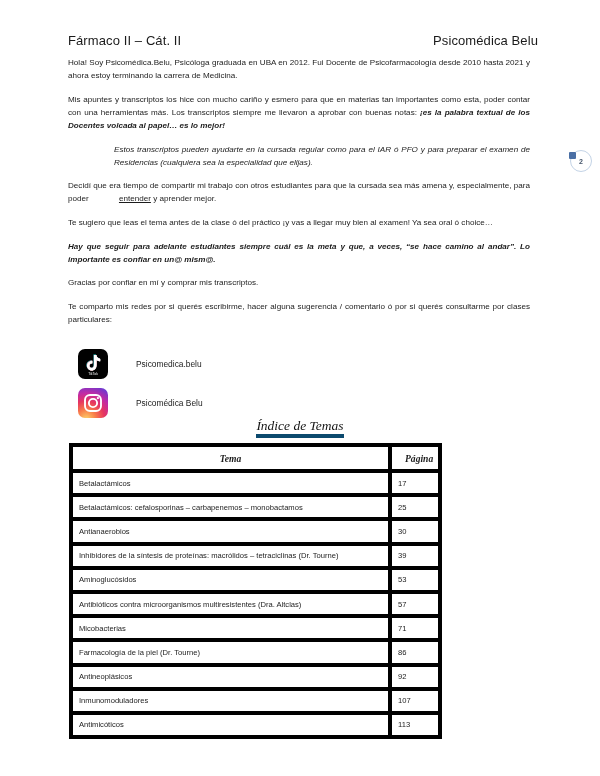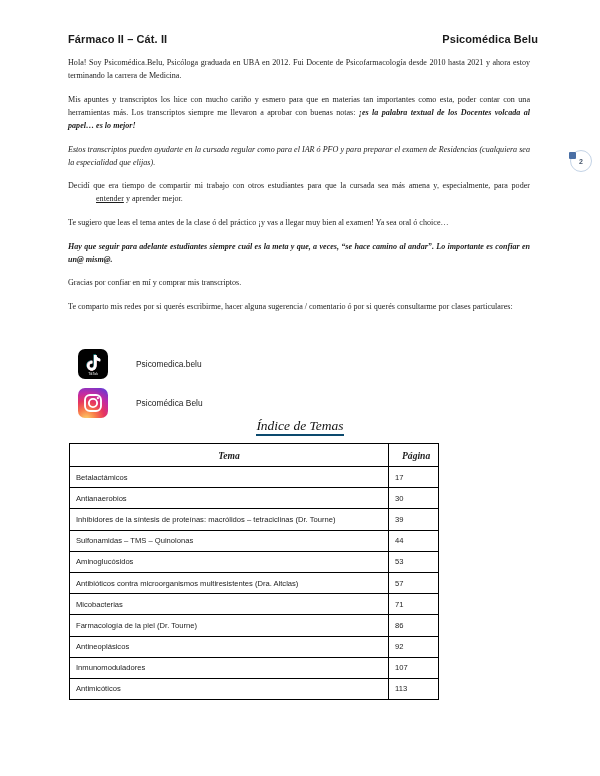--- a/index.html
+++ b/index.html
@@ -19,45 +19,45 @@
     box-sizing: border-box;
   }
   .doc-header {
     position: absolute;
     top: 33px;
     left: 68px;
     right: 62px;
     display: flex;
     justify-content: space-between;
     align-items: flex-start;
-    font-size: 11px;
-    font-weight: bold;
+    font-size: 13px;
+    font-weight: normal;
     color: #1a1a1a;
     letter-spacing: 0.1px;
   }
   .body-area {
     position: absolute;
     top: 56px;
     left: 68px;
     width: 462px;
     font-size: 8.1px;
     line-height: 1.62;
     color: #1c1c1c;
     text-align: justify;
-    font-family: Liberation Serif, serif;
   }
   .para {
     margin: 0 0 10.5px 0;
   }
   .para.italic-bold {
     font-style: italic;
     font-weight: bold;
   }
   .para.italic {
     font-style: italic;
+    margin-left: 46px;
   }
   .ital-bold-inline {
     font-style: italic;
     font-weight: bold;
   }
   .u { text-decoration: underline; padding-left: 28px; }
 
   
   .page-badge {
     position: absolute;
@@ -126,37 +126,37 @@
     top: 418px;
     left: 0;
     width: 600px;
     text-align: center;
     font-family: "Liberation Serif", serif;
     font-style: italic;
     font-size: 13.5px;
     color: #141414;
   }
   .index-title span {
-    border-bottom: 2px solid #0c4a6e;
+    border-bottom: 4px solid #0c4a6e;
     padding-bottom: 1px;
   }
 
   
   .toc-table {
     position: absolute;
     top: 443px;
     left: 69px;
     width: 369px;
     border-collapse: collapse;
     table-layout: fixed;
     font-size: 7.6px;
     color: #1c1c1c;
   }
   .toc-table th, .toc-table td {
-    border: 1px solid #000000;
+    border: 4px solid #000000;
     padding: 0 6px;
     height: 20.2px;
     vertical-align: middle;
     text-align: left;
     font-weight: normal;
   }
   .toc-table th {
     font-family: "Liberation Serif", serif;
     font-style: italic;
     font-weight: bold;
@@ -244,32 +244,32 @@
         <th>Tema</th>
         <th class="pg-head">Página</th>
       </tr>
     </thead>
     <tbody>
       <tr>
           <td>Betalactámicos</td>
           <td>17</td>
         </tr>
       <tr>
+          <td>Betalactámicos: cefalosporinas – carbapenemos – monobactamos</td>
+          <td>25</td>
+        </tr>
+      <tr>
           <td>Antianaerobios</td>
           <td>30</td>
         </tr>
       <tr>
           <td>Inhibidores de la síntesis de proteínas: macrólidos – tetraciclinas (Dr. Tourne)</td>
           <td>39</td>
         </tr>
       <tr>
-          <td>Sulfonamidas – TMS – Quinolonas</td>
-          <td>44</td>
-        </tr>
-      <tr>
           <td>Aminoglucósidos</td>
           <td>53</td>
         </tr>
       <tr>
           <td>Antibióticos contra microorganismos multiresistentes (Dra. Altclas)</td>
           <td>57</td>
         </tr>
       <tr>
           <td>Micobacterias</td>
           <td>71</td>

